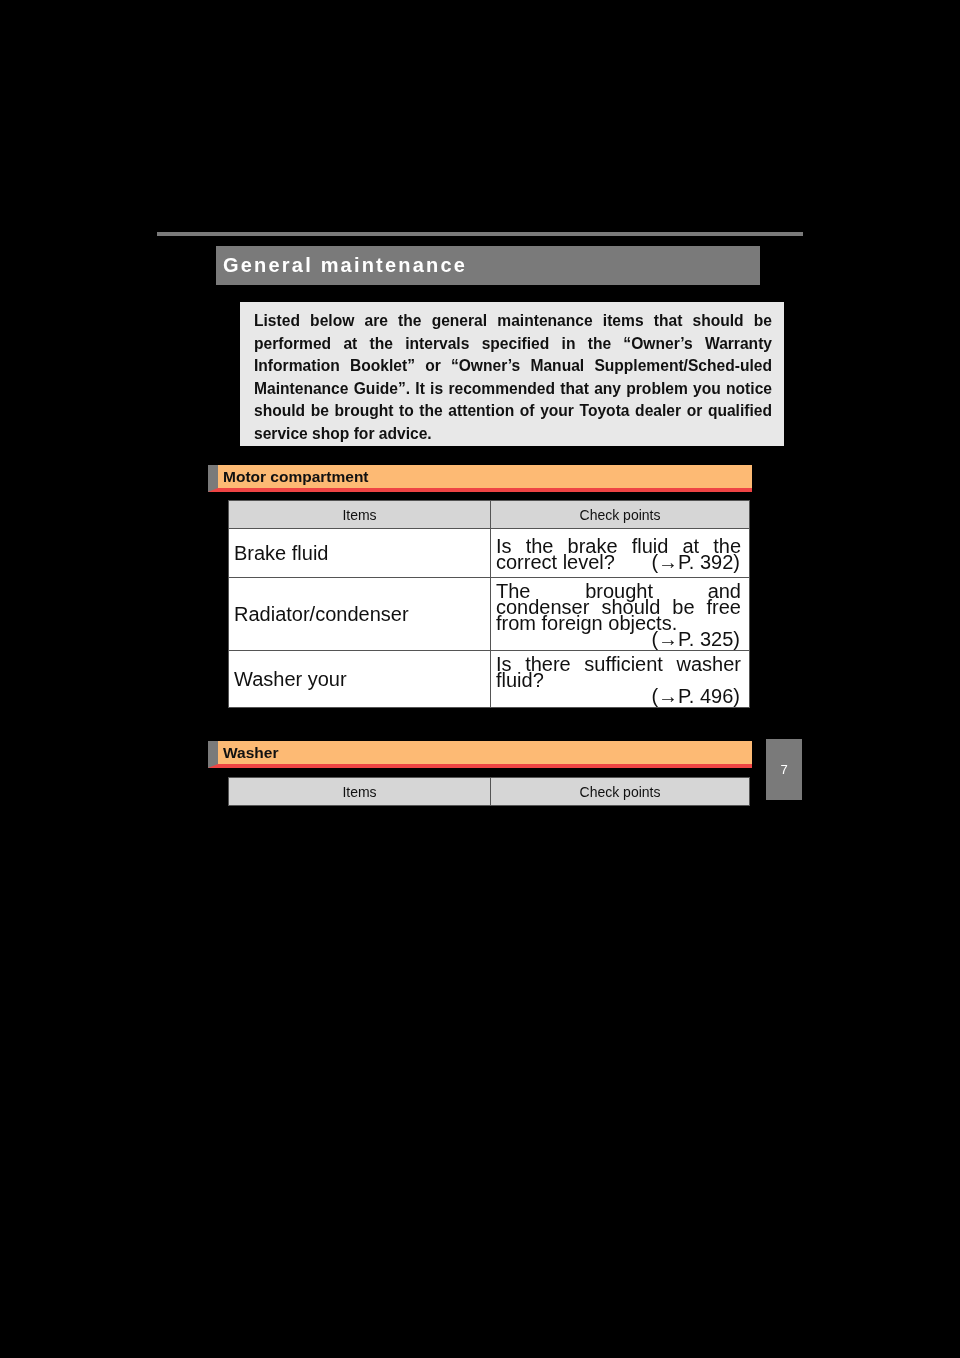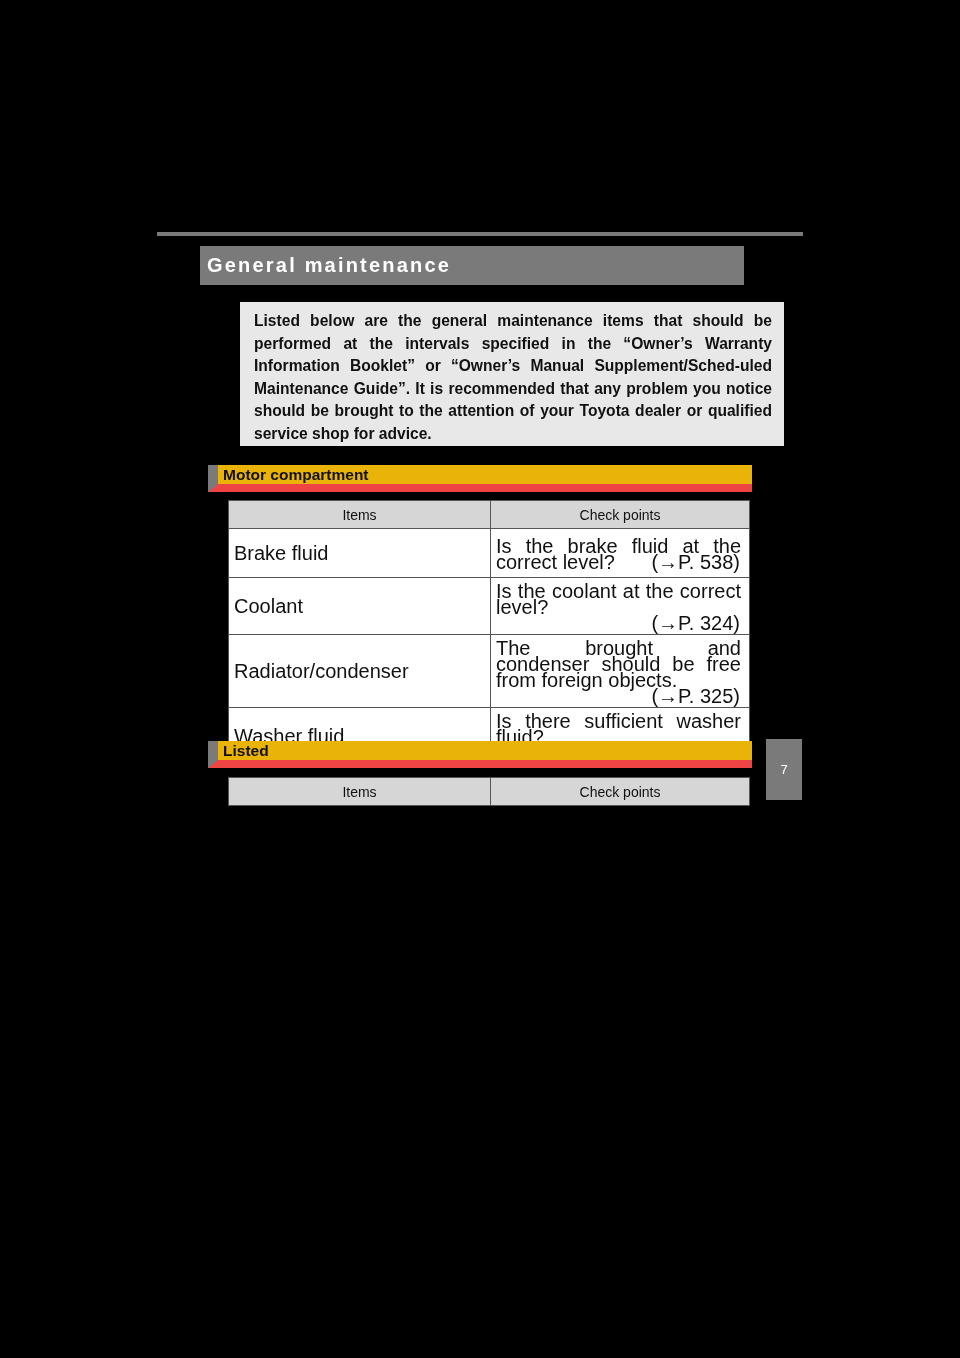--- a/index.html
+++ b/index.html
@@ -17,21 +17,21 @@
     .top-rule {
       position: absolute;
       left: 157px;
       top: 232px;
       width: 646px;
       height: 4px;
       background: #7a7a7a;
     }
     .title-bar {
       position: absolute;
-      left: 200px;
+      left: 216px;
       top: 246px;
       width: 544px;
       height: 39px;
       background: #7a7a7a;
       box-sizing: border-box;
       padding-left: 7px;
       display: flex;
       align-items: center;
     }
     .title-text {
@@ -57,23 +57,23 @@
       font-size: 15.6px;
       line-height: 22.6px;
       text-align: justify;
       margin: 0;
     }
     .section-header {
       position: absolute;
       left: 208px;
       width: 544px;
       height: 27px;
-      background: #eab308;
+      background: #fdba74;
       border-left: 10px solid #7a7a7a;
-      border-bottom: 8px solid #ef4444;
+      border-bottom: 4px solid #ef4444;
       box-sizing: border-box;
       padding-left: 5px;
       display: flex;
       align-items: center;
     }
     .section-title {
       color: #111111;
       font-weight: bold;
       font-size: 15.5px;
     }
@@ -167,49 +167,42 @@
     <tr>
       <th style="width:261px;">Items</th>
       <th>Check points</th>
     </tr>
   </thead>
   <tbody>
     <tr class="row-brake">
       <td class="col-item">Brake fluid</td>
       <td class="col-check">
         <span class="check-text">Is the brake fluid at the correct level?</span>
-        <span class="check-ref" style="margin-top:-16px;">(→P. 538)</span>
-      </td>
-    </tr>
-    <tr class="row-coolant">
-      <td class="col-item">Coolant</td>
-      <td class="col-check">
-        <span class="check-text">Is the coolant at the correct level?</span>
-        <span class="check-ref">(→P. 324)</span>
+        <span class="check-ref" style="margin-top:-16px;">(→P. 392)</span>
       </td>
     </tr>
     <tr class="row-radiator">
       <td class="col-item">Radiator/condenser</td>
       <td class="col-check">
         <span class="check-text">The brought and condenser should be free from foreign objects.</span>
         <span class="check-ref">(→P. 325)</span>
       </td>
     </tr>
     <tr class="row-washer">
-      <td class="col-item">Washer fluid</td>
+      <td class="col-item">Washer your</td>
       <td class="col-check">
         <span class="check-text">Is there sufficient washer fluid?</span>
         <span class="check-ref">(→P. 496)</span>
       </td>
     </tr>
   </tbody>
 </table>
 
 <div class="section-header sec-trunk">
-  <span class="section-title">Listed</span>
+  <span class="section-title">Washer</span>
 </div>
 
 <table class="maint tbl-trunk">
   <thead>
     <tr>
       <th style="width:261px;">Items</th>
       <th>Check points</th>
     </tr>
   </thead>
 </table>

